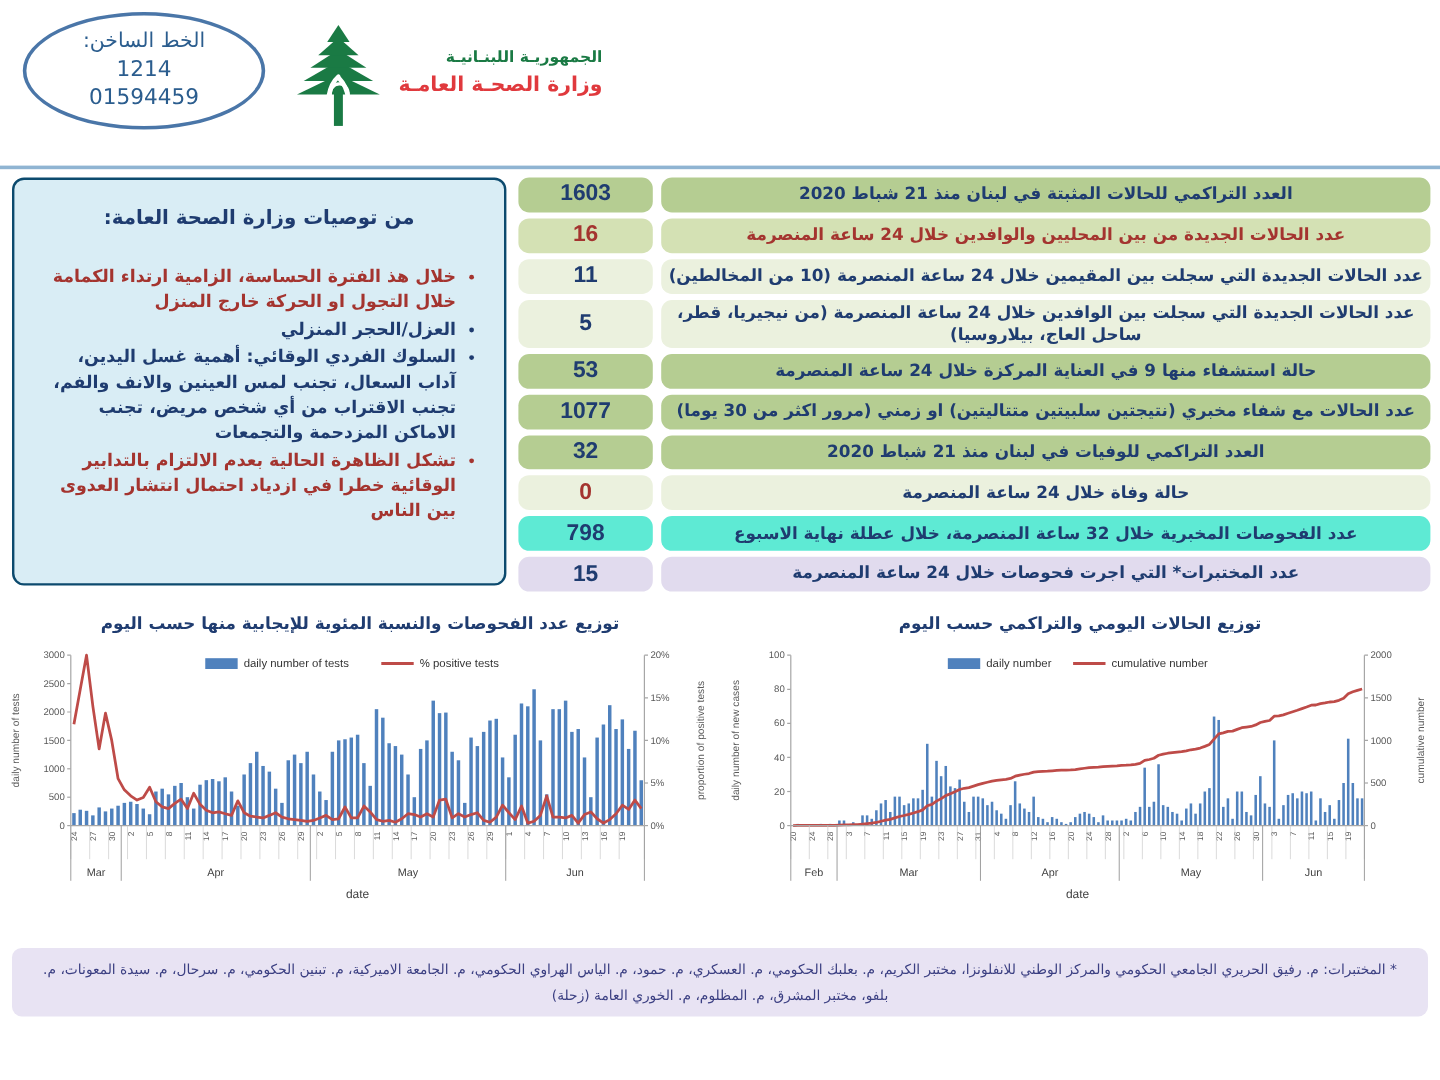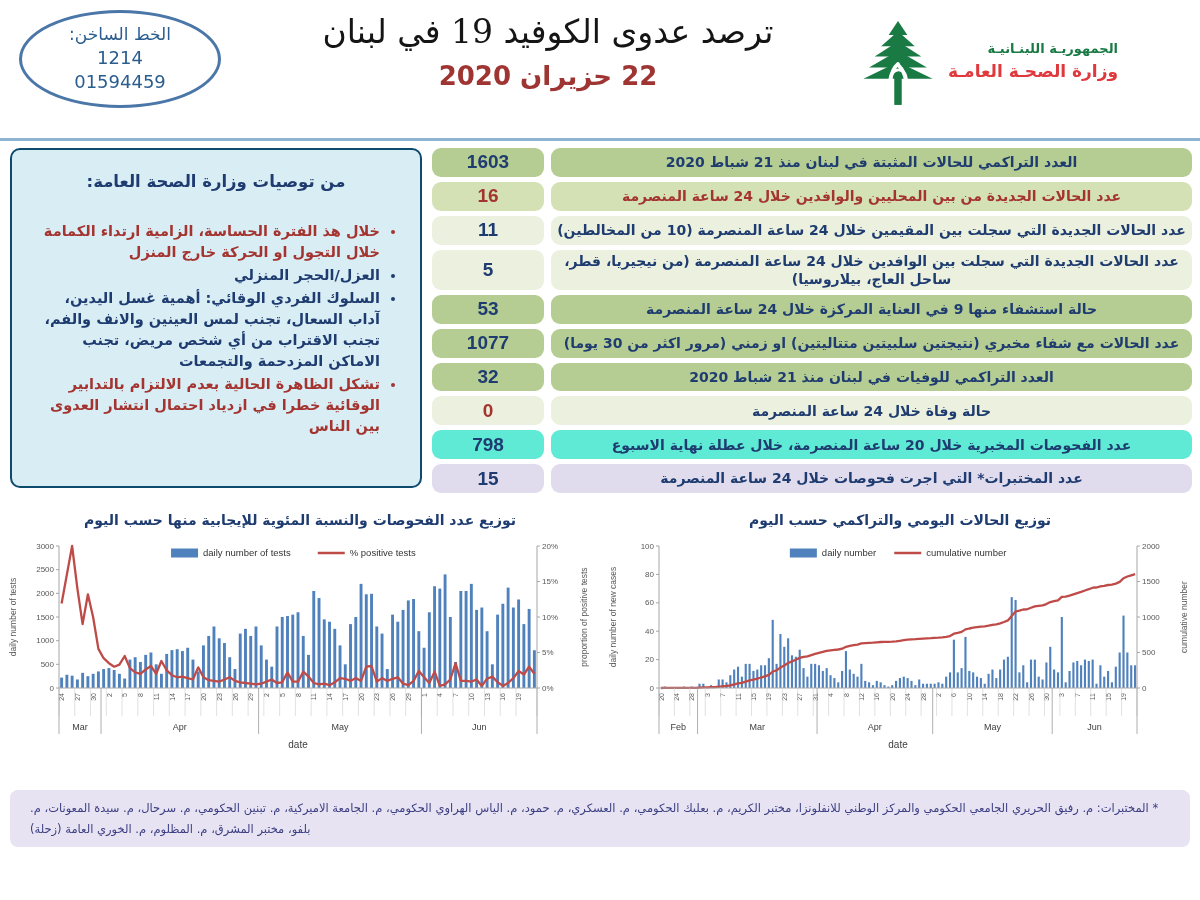--- a/index.html
+++ b/index.html
@@ -43,38 +43,34 @@
   .txt-navy{color:#1f3c70;} .txt-red{color:#a4342f;}
 
   
   .chart-titles{display:flex;margin-top:19px;direction:ltr;}
   .chart-titles div{width:50%;text-align:center;color:#1f3c70;font-weight:bold;font-size:14px;direction:rtl;}
   .charts-row{display:flex;justify-content:space-between;padding:6px 5px 0 5px;}
   svg.chart{display:block;}
 
   
   .footnote{margin:10px 10px 0 10px;background:#e8e3f3;border-radius:8px;padding:8px 20px;
-            direction:rtl;text-align:left;color:#3b3f82;font-size:11.5px;line-height:1.8;}
+            direction:rtl;text-align:center;color:#3b3f82;font-size:11.5px;line-height:1.8;}
 </style>
 </head>
 <body>
 
 <div class="page">
 
   <div class="header">
     <div class="hotline-wrap">
       <div class="hotline">
         <span>الخط الساخن:</span>
         <span class="num">1214</span>
         <span class="num">01594459</span>
       </div>
-    </div>
-    <div class="title-block">
-      <div class="main-title">ترصد عدوى الكوفيد 19 في لبنان</div>
-      <div class="report-date">22 حزيران 2020</div>
     </div>
     <div class="logo-block">
       <svg width="84" height="96" viewBox="0 0 90 100">
         <polygon points="8,68 82,68 45,50" fill="#1a7a44"></polygon>
         <polygon points="14,56 76,56 45,38" fill="#1a7a44"></polygon>
         <polygon points="20,44 70,44 45,28" fill="#1a7a44"></polygon>
         <polygon points="27,33 63,33 45,17" fill="#1a7a44"></polygon>
         <polygon points="35,21 55,21 45,6" fill="#1a7a44"></polygon>
         <rect x="41" y="62" width="8" height="34" fill="#1a7a44"></rect>
         <path d="M37,96 C34,74 36,60 45,52" stroke="#ffffff" stroke-width="4" fill="none" stroke-linecap="round"></path>
@@ -126,21 +122,21 @@
         </div>
         <div class="stat-row">
           <div class="cell lbl tone-g1 txt-navy">العدد التراكمي للوفيات في لبنان منذ 21 شباط 2020</div>
           <div class="cell val tone-g1 txt-navy">32</div>
         </div>
         <div class="stat-row">
           <div class="cell lbl tone-g3 txt-navy">حالة وفاة خلال 24 ساعة المنصرمة</div>
           <div class="cell val tone-g3 txt-red">0</div>
         </div>
         <div class="stat-row">
-          <div class="cell lbl tone-p1 txt-navy">عدد الفحوصات المخبرية خلال 20 ساعة المنصرمة، خلال عطلة نهاية الاسبوع</div>
+          <div class="cell lbl tone-p1 txt-navy">عدد الفحوصات المخبرية خلال 32 ساعة المنصرمة، خلال عطلة نهاية الاسبوع</div>
           <div class="cell val tone-p1 txt-navy">798</div>
         </div>
         <div class="stat-row">
           <div class="cell lbl tone-p2 txt-navy">عدد المختبرات* التي اجرت فحوصات خلال 24 ساعة المنصرمة</div>
           <div class="cell val tone-p2 txt-navy">15</div>
         </div>
       </div>
   </div>
 
   <div class="chart-titles">

